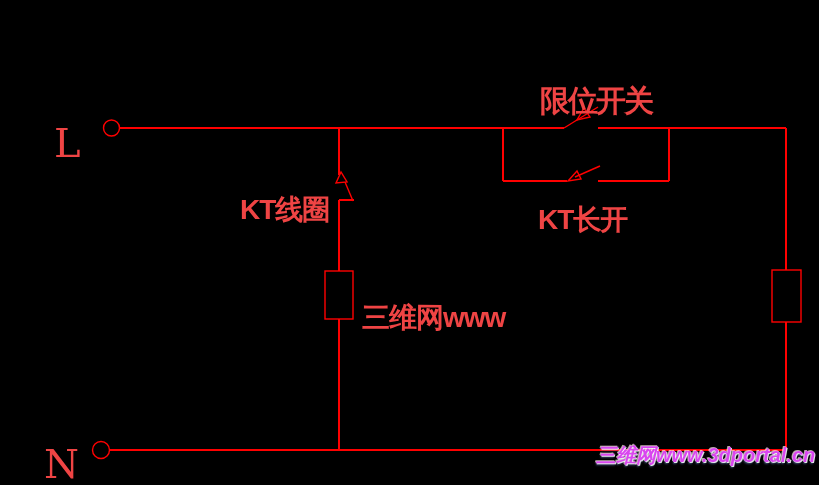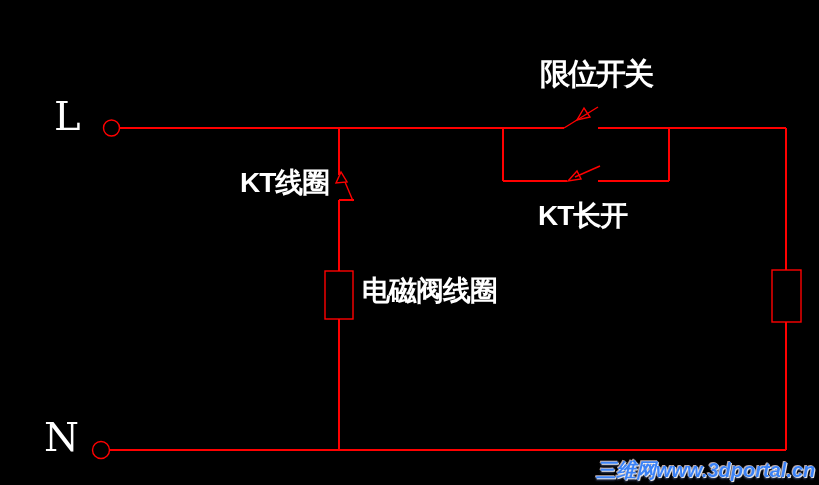--- a/index.html
+++ b/index.html
@@ -15,61 +15,62 @@
     background: #000000;
     overflow: hidden;
   }
   .schematic-svg {
     position: absolute;
     left: 0;
     top: 0;
   }
   .lbl {
     position: absolute;
-    color: #ffffff;
+    color: #ef4444;
     white-space: nowrap;
     line-height: 1;
     user-select: none;
+    margin-top: 27px;
   }
   .lbl-terminal {
     font-family: "DejaVu Serif", "Liberation Serif", serif;
     font-size: 40px;
     font-weight: normal;
   }
   .lbl-cn {
     font-weight: bold;
     font-size: 28px;
     letter-spacing: -1px;
   }
   .lbl-limit {
     font-size: 30px;
     letter-spacing: -2px;
   }
   .watermark {
     position: absolute;
     left: 596px;
-    top: 457px;
+    top: 442px;
     font-size: 20px;
     font-weight: bold;
     font-style: italic;
-    color: #3b82f6;
+    color: #d946ef;
     letter-spacing: 0px;
     text-shadow:
       0 0 1px #ffffff,
       1px 1px 0 rgba(255,255,255,0.85),
       -1px -1px 0 rgba(255,230,230,0.7),
       0 2px 2px rgba(140,170,255,0.45);
     white-space: nowrap;
     user-select: none;
   }
   .pos-l      { left: 54px;  top: 96px;  }
   .pos-n      { left: 44px;  top: 417px; }
   .pos-ktnc   { left: 240px; top: 169px; }
   .pos-limit  { left: 540px; top: 59px;  }
-  .pos-ktno   { left: 538px; top: 202px; }
+  .pos-ktno   { left: 538px; top: 179px; }
   .pos-sol    { left: 362px; top: 277px; }
   .pos-ktcoil { left: 673px; top: 283px; }
 </style>
 </head>
 <body>
 
 <div class="canvas">
 
   <svg class="schematic-svg" width="819" height="485" viewBox="0 0 819 485" stroke="#ff0000" fill="none" stroke-width="1.4">
 
@@ -126,18 +127,18 @@
   <div class="lbl lbl-terminal pos-l">L</div>
 
   <div class="lbl lbl-terminal pos-n">N</div>
 
   <div class="lbl lbl-cn pos-ktnc">KT线圈</div>
 
   <div class="lbl lbl-cn lbl-limit pos-limit">限位开关</div>
 
   <div class="lbl lbl-cn pos-ktno">KT长开</div>
 
-  <div class="lbl lbl-cn pos-sol">电磁阀线圈</div>
+  <div class="lbl lbl-cn pos-sol">三维网www</div>
 
 
   <div class="watermark">三维网www.3dportal.cn</div>
 
 </div>
 
 </body></html>

